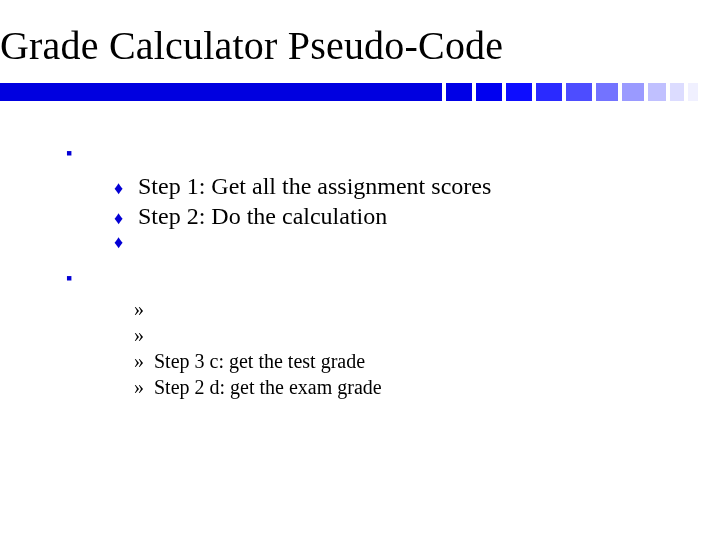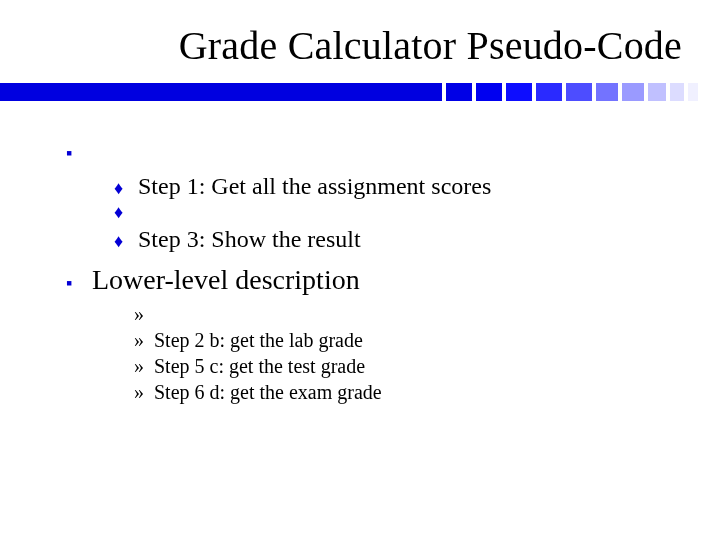--- a/index.html
+++ b/index.html
@@ -12,22 +12,21 @@
     color: #000;
   }
   .slide {
     position: relative;
     width: 720px;
     height: 540px;
     box-sizing: border-box;
   }
   .title {
     font-size: 40px;
-    text-align: right;
-    padding: 22px 38px 8px 12px;
+    padding: 22px 38px 8px 0;
     letter-spacing: 0.2px;
   }
   .underline {
     display: flex;
     align-items: stretch;
     height: 18px;
     width: 100%;
     margin-top: 6px;
   }
   .underline .bar-main {
@@ -109,43 +108,41 @@
     <div class="lvl1">
       <span class="bullet">▪</span>
     </div>
     <div class="lvl2-group">
       <div class="lvl2">
         <span class="bullet">♦</span>
         <span>Step 1: Get all the assignment scores</span>
       </div>
       <div class="lvl2">
         <span class="bullet">♦</span>
+        <span>Step 2: Do the calculation</span>
       </div>
       <div class="lvl2">
         <span class="bullet">♦</span>
-        <span>Step 3: Show the result</span>
       </div>
     </div>
 
     <div class="lvl1">
       <span class="bullet">▪</span>
-      <span>Lower-level description</span>
     </div>
     <div class="lvl3-group">
       <div class="lvl3">
         <span class="bullet">»</span>
       </div>
       <div class="lvl3">
         <span class="bullet">»</span>
-        <span>Step 2 b: get the lab grade</span>
       </div>
       <div class="lvl3">
         <span class="bullet">»</span>
-        <span>Step 5 c: get the test grade</span>
+        <span>Step 3 c: get the test grade</span>
       </div>
       <div class="lvl3">
         <span class="bullet">»</span>
-        <span>Step 6 d: get the exam grade</span>
+        <span>Step 2 d: get the exam grade</span>
       </div>
     </div>
 
   </div>
 </div>
 
 </body></html>

